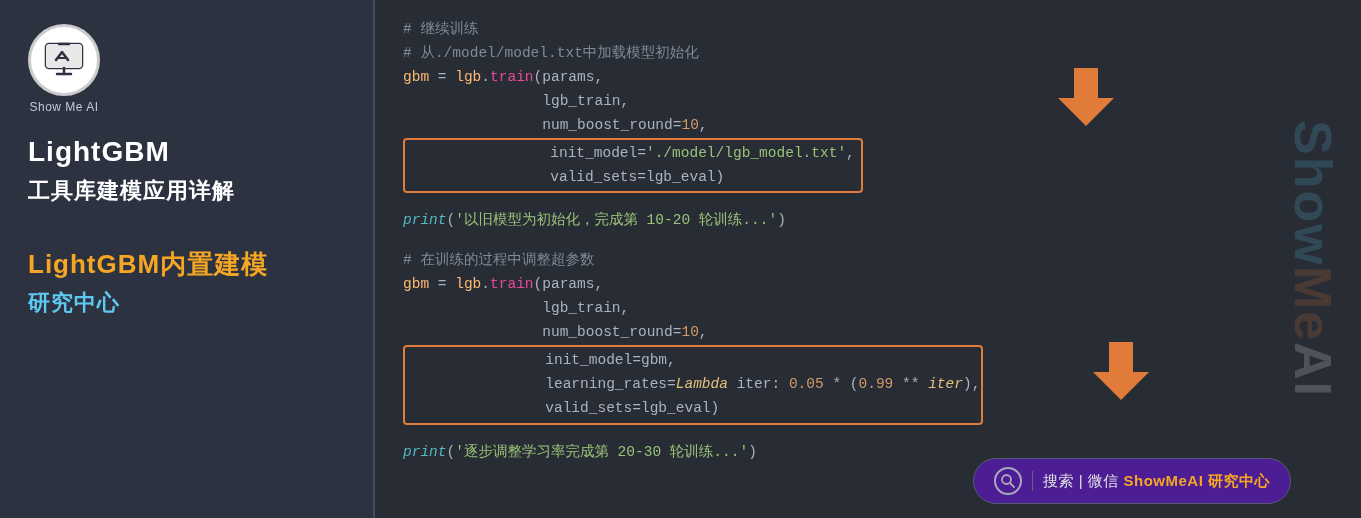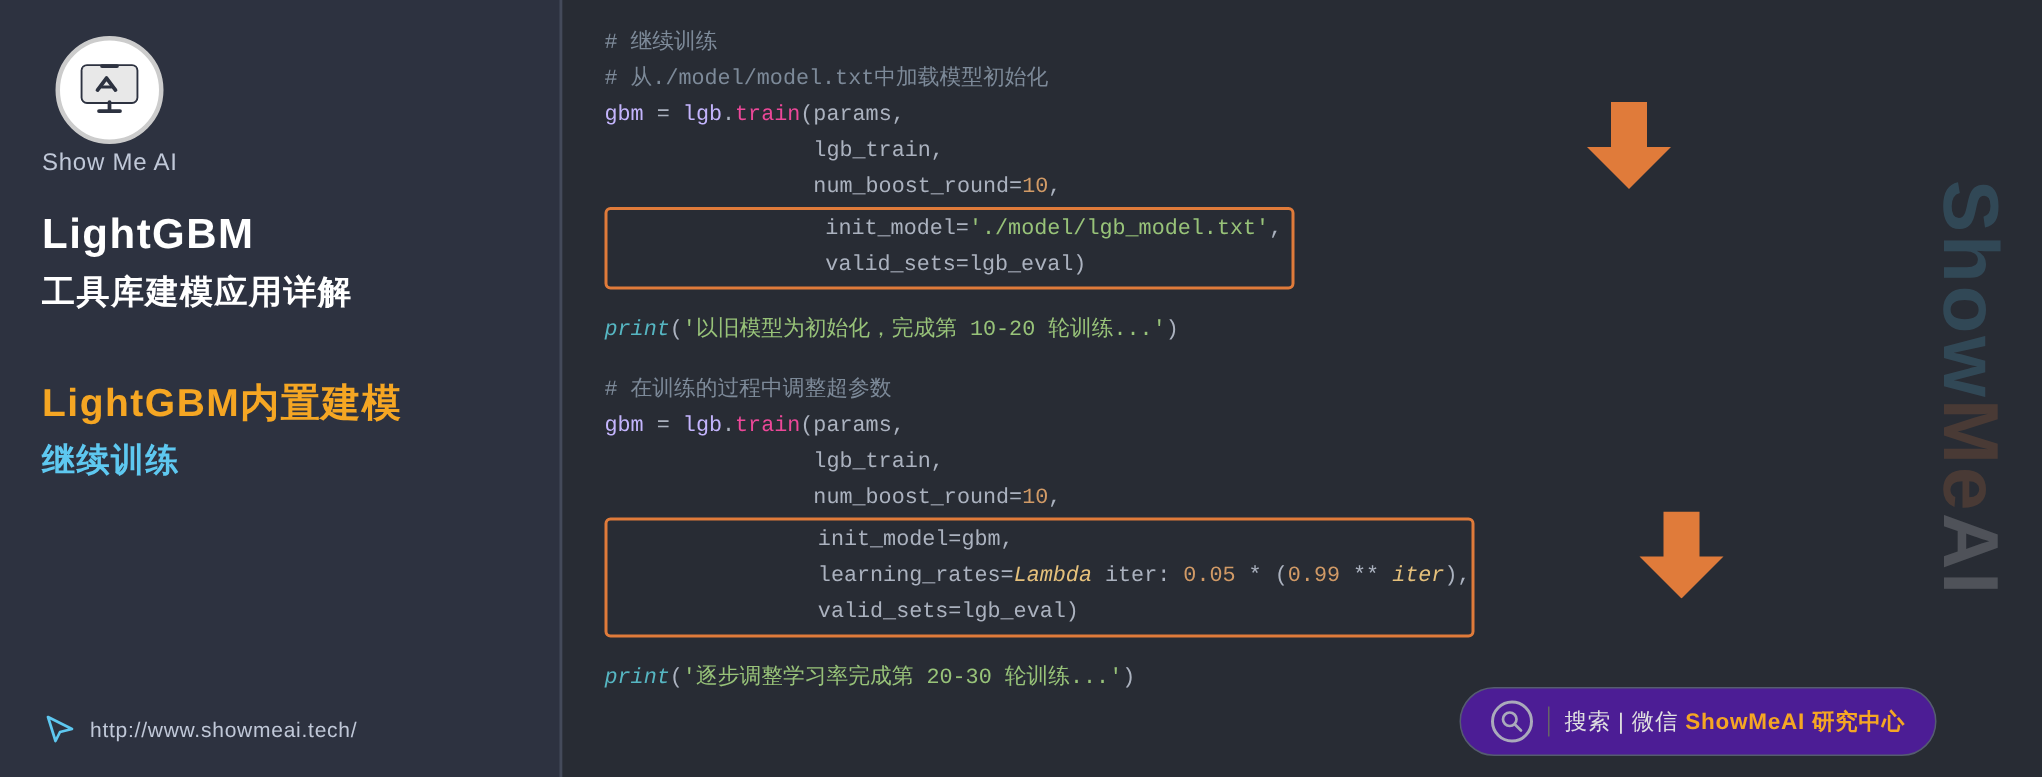--- a/index.html
+++ b/index.html
@@ -44,21 +44,21 @@
       margin-bottom: 4px;
       border: 3px solid #ccc;
     }
 
     .logo-circle svg {
       width: 44px;
       height: 44px;
     }
 
     .logo-text {
-      font-size: 16px;
+      font-size: 12px;
       color: #c0c8d8;
       font-weight: 500;
       letter-spacing: 0.5px;
       text-align: center;
     }
 
     .title-main {
       font-size: 28px;
       font-weight: 700;
       color: #ffffff;
@@ -117,21 +117,21 @@
     .code-block {
       font-family: 'Courier New', 'Consolas', monospace;
       font-size: 14.5px;
       line-height: 1.65;
       color: #abb2bf;
     }
 
     .code-comment { color: #7d8a99; font-style: normal; }
     .code-func { color: #ec4899; }
     .code-string { color: #98c379; }
-    .code-var { color: #c4b5fd; }
+    .code-var { color: #fdba74; }
     .code-italic { font-style: italic; color: #e5c07b; }
     .code-param { color: #d19a66; }
     .code-plain { color: #abb2bf; }
     .code-italic-green { font-style: italic; color: #56b6c2; }
 
     .code-section {
       margin-bottom: 16px;
     }
 
     .arrow-orange {
@@ -229,29 +229,22 @@
         <line x1="15" y1="36" x2="29" y2="36" stroke="#2d3240" stroke-width="2.5" stroke-linecap="round"></line>
       </svg>
     </div>
     <span class="logo-text">Show Me AI</span>
   </div>
 
   <div class="title-main">LightGBM</div>
   <div class="title-sub">工具库建模应用详解</div>
 
   <div class="section-title">LightGBM内置建模</div>
-  <div class="section-sub">继续训练</div>
-
-  <div class="url-area">
-
-    <svg width="24" height="24" viewBox="0 0 24 24" fill="none" xmlns="http://www.w3.org/2000/svg">
-      <path d="M4 4 L20 12 L12 14 L9 20 Z" stroke="#5ec8f0" stroke-width="1.8" fill="none" stroke-linejoin="round"></path>
-    </svg>
-    <span class="url-text">http://www.showmeai.tech/</span>
-  </div>
+  <div class="section-sub">研究中心</div>
+
 </div>
 
 <div class="right-panel">
 
   <div class="watermark">
     <span class="watermark-show">Show</span>
       <span class="watermark-me">Me</span>
       <span class="watermark-ai">AI</span>
   </div>
 

